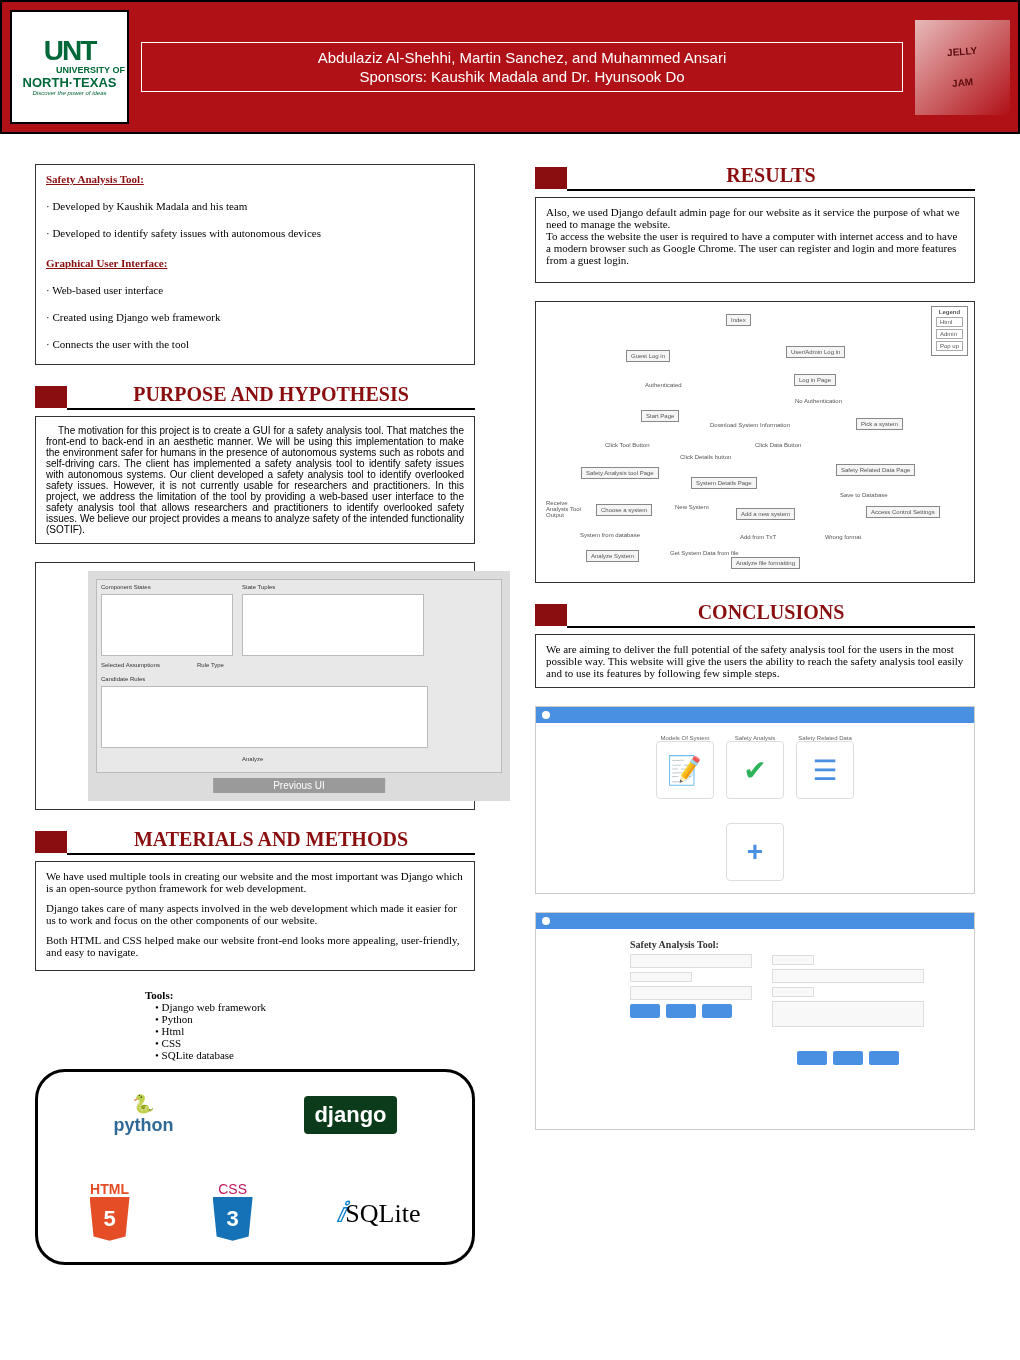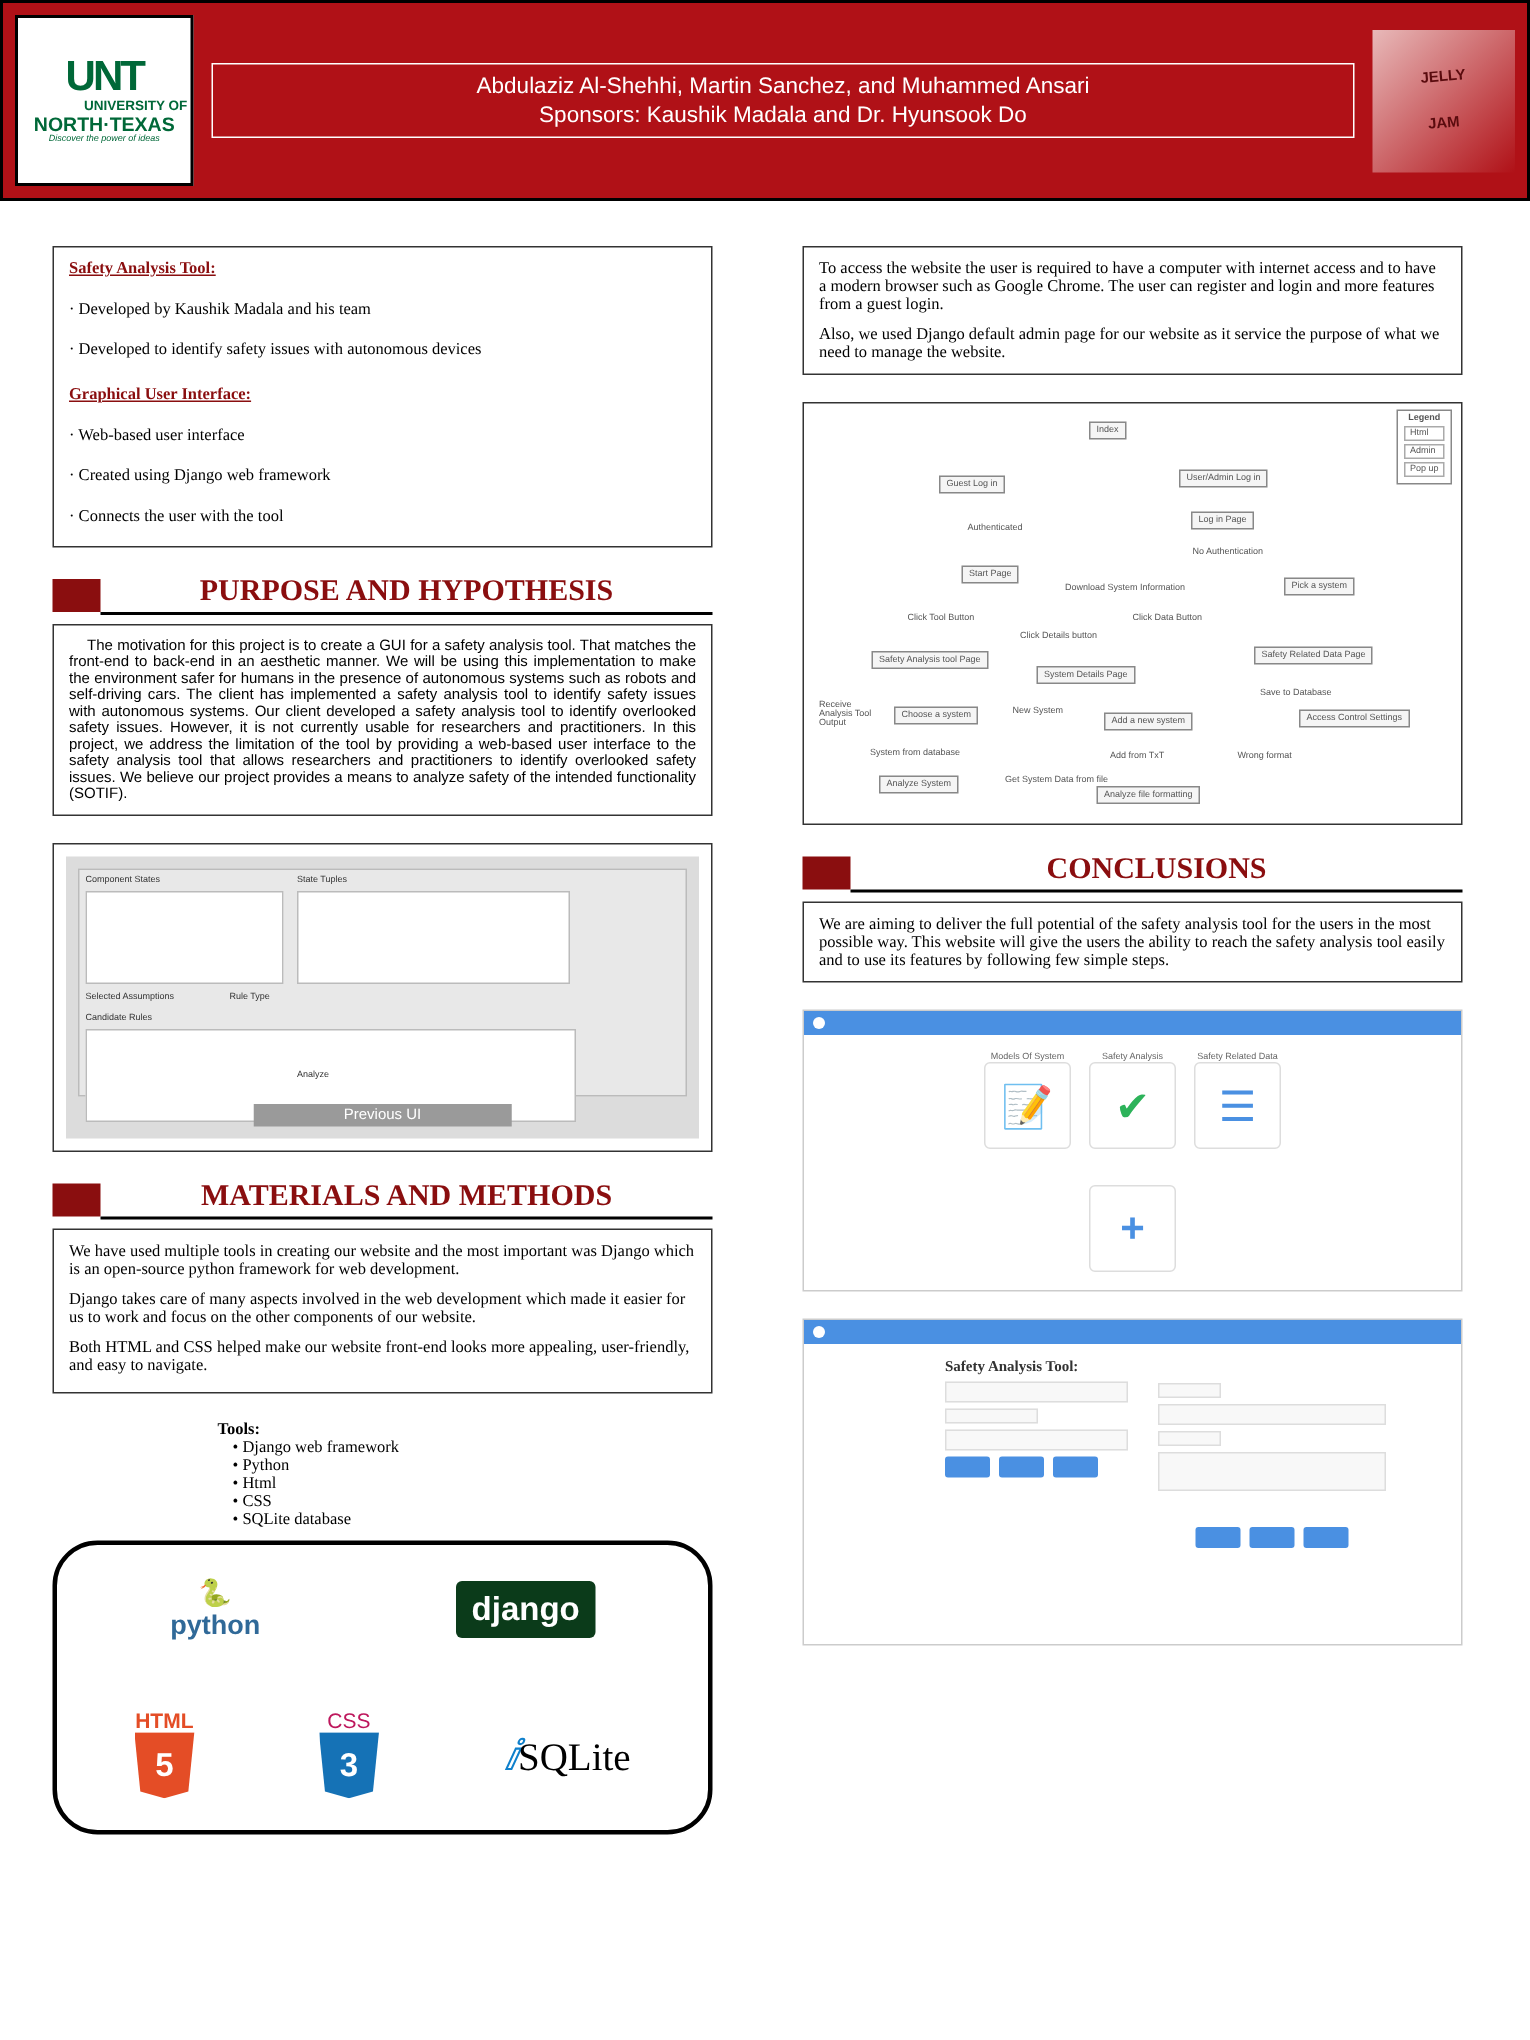--- a/index.html
+++ b/index.html
@@ -284,21 +284,21 @@
 
     <div class="section-title-bar">
       <div class="red-block"></div>
       <div class="section-title">PURPOSE AND HYPOTHESIS</div>
     </div>
     <div class="box justify">
       <p style="margin:0; text-indent:12px; font-family:Arial,sans-serif; font-size:10px;">The motivation for this project is to create a GUI for a safety analysis tool. That matches the front-end to back-end in an aesthetic manner. We will be using this implementation to make the environment safer for humans in the presence of autonomous systems such as robots and self-driving cars. The client has implemented a safety analysis tool to identify safety issues with autonomous systems. Our client developed a safety analysis tool to identify overlooked safety issues. However, it is not currently usable for researchers and practitioners. In this project, we address the limitation of the tool by providing a web-based user interface to the safety analysis tool that allows researchers and practitioners to identify overlooked safety issues. We believe our project provides a means to analyze safety of the intended functionality (SOTIF).</p>
     </div>
 
     <div class="figure">
-      <div class="placeholder-img" style="height:188px;">
+      <div class="placeholder-img" style="height:230px;margin-left:44px;">
         <div style="position:absolute; top:8px; left:8px; right:8px; bottom:28px; background:#e8e8e8; border:1px solid #bbb;">
           <div style="position:absolute; left:4px; top:4px; font-size:6px; color:#333;">Component States</div>
           <div style="position:absolute; left:4px; top:14px; width:130px; height:60px; background:#fff; border:1px solid #bbb;"></div>
           <div style="position:absolute; left:145px; top:4px; font-size:6px; color:#333;">State Tuples</div>
           <div style="position:absolute; left:145px; top:14px; width:180px; height:60px; background:#fff; border:1px solid #bbb;"></div>
           <div style="position:absolute; left:4px; top:82px; font-size:6px; color:#333;">Selected Assumptions</div>
           <div style="position:absolute; left:100px; top:82px; font-size:6px; color:#333;">Rule Type</div>
           <div style="position:absolute; left:4px; top:96px; font-size:6px; color:#333;">Candidate Rules</div>
           <div style="position:absolute; left:4px; top:106px; width:325px; height:60px; background:#fff; border:1px solid #bbb;"></div>
           <div style="position:absolute; left:145px; bottom:10px; font-size:6px; color:#333;">Analyze</div>
@@ -338,23 +338,27 @@
         <span class="css3-shield">3</span>
       </div>
       <div class="sqlite">
         <span class="sqlite-feather">ⅈ</span><span>SQLite</span>
       </div>
     </div>
   </div>
 
   <div class="col">
 
+    <div class="section-title-bar">
+      <div class="red-block"></div>
+      <div class="section-title">RESULTS</div>
+    </div>
     <div class="box">
+      <p style="margin:0">Also, we used Django default admin page for our website as it service the purpose of what we need to manage the website.</p>
       <p style="margin:0 0 8px 0">To access the website the user is required to have a computer with internet access and to have a modern browser such as Google Chrome. The user can register and login and more features from a guest login.</p>
-      <p style="margin:0">Also, we used Django default admin page for our website as it service the purpose of what we need to manage the website.</p>
     </div>
 
     <div class="flowchart">
       <div class="legend">
         <div style="text-align:center;font-weight:bold">Legend</div>
         <div style="border:1px solid #aaa; padding:1px 3px; margin:2px 0; background:#fff">Html</div>
         <div style="border:1px solid #aaa; padding:1px 3px; margin:2px 0; background:#fff">Admin</div>
         <div style="border:1px solid #aaa; padding:1px 3px; margin:2px 0; background:#fff">Pop up</div>
       </div>
       <div class="fc-node" style="left:190px; top:12px">Index</div>

